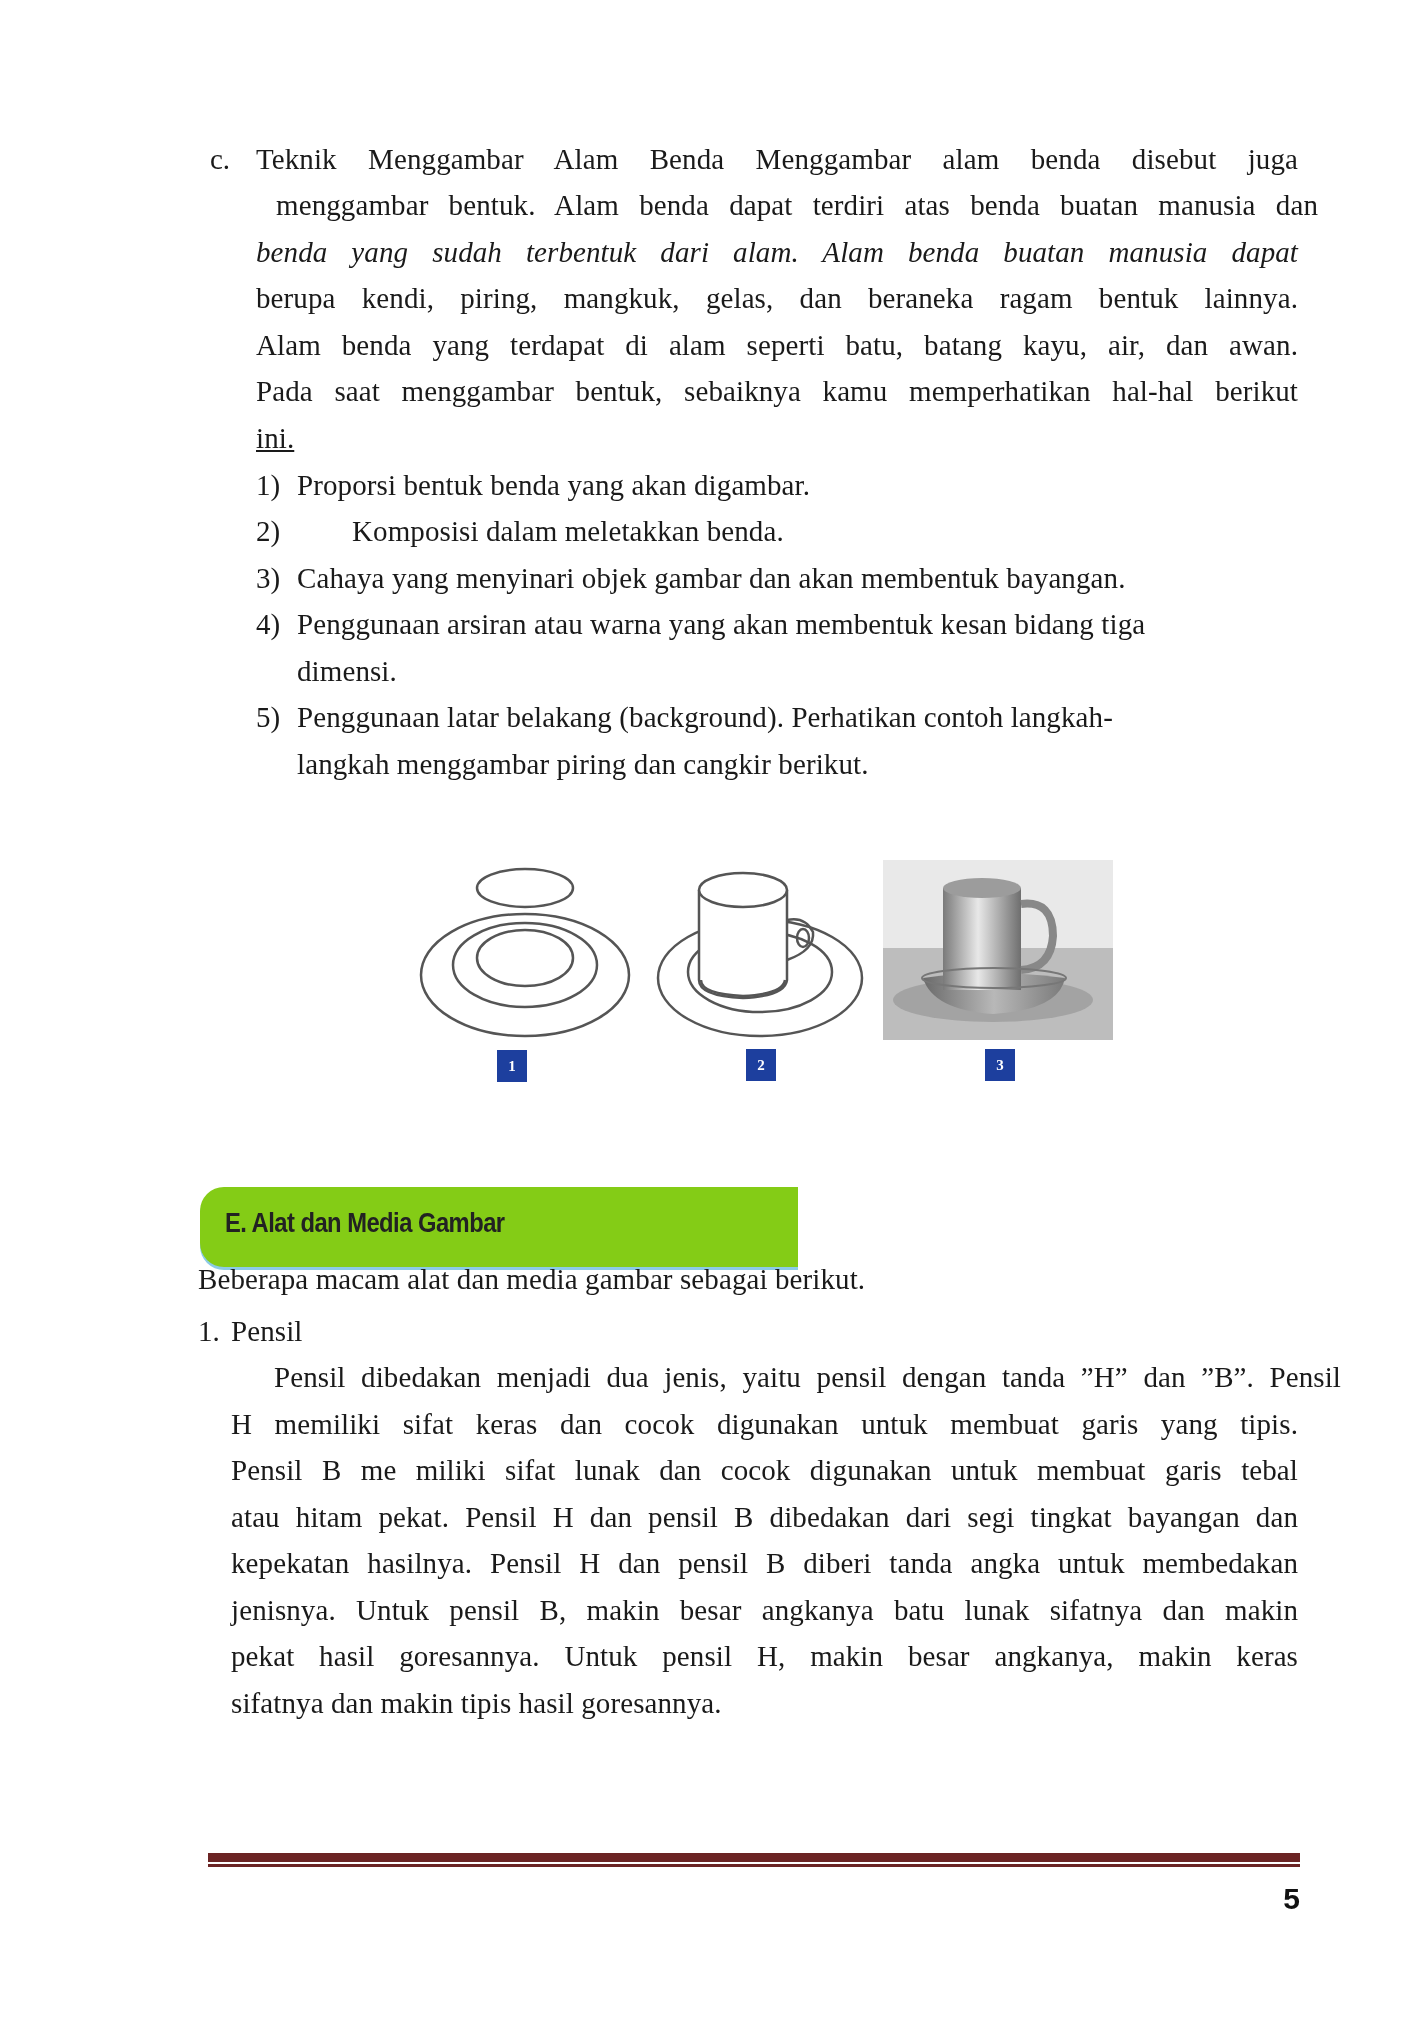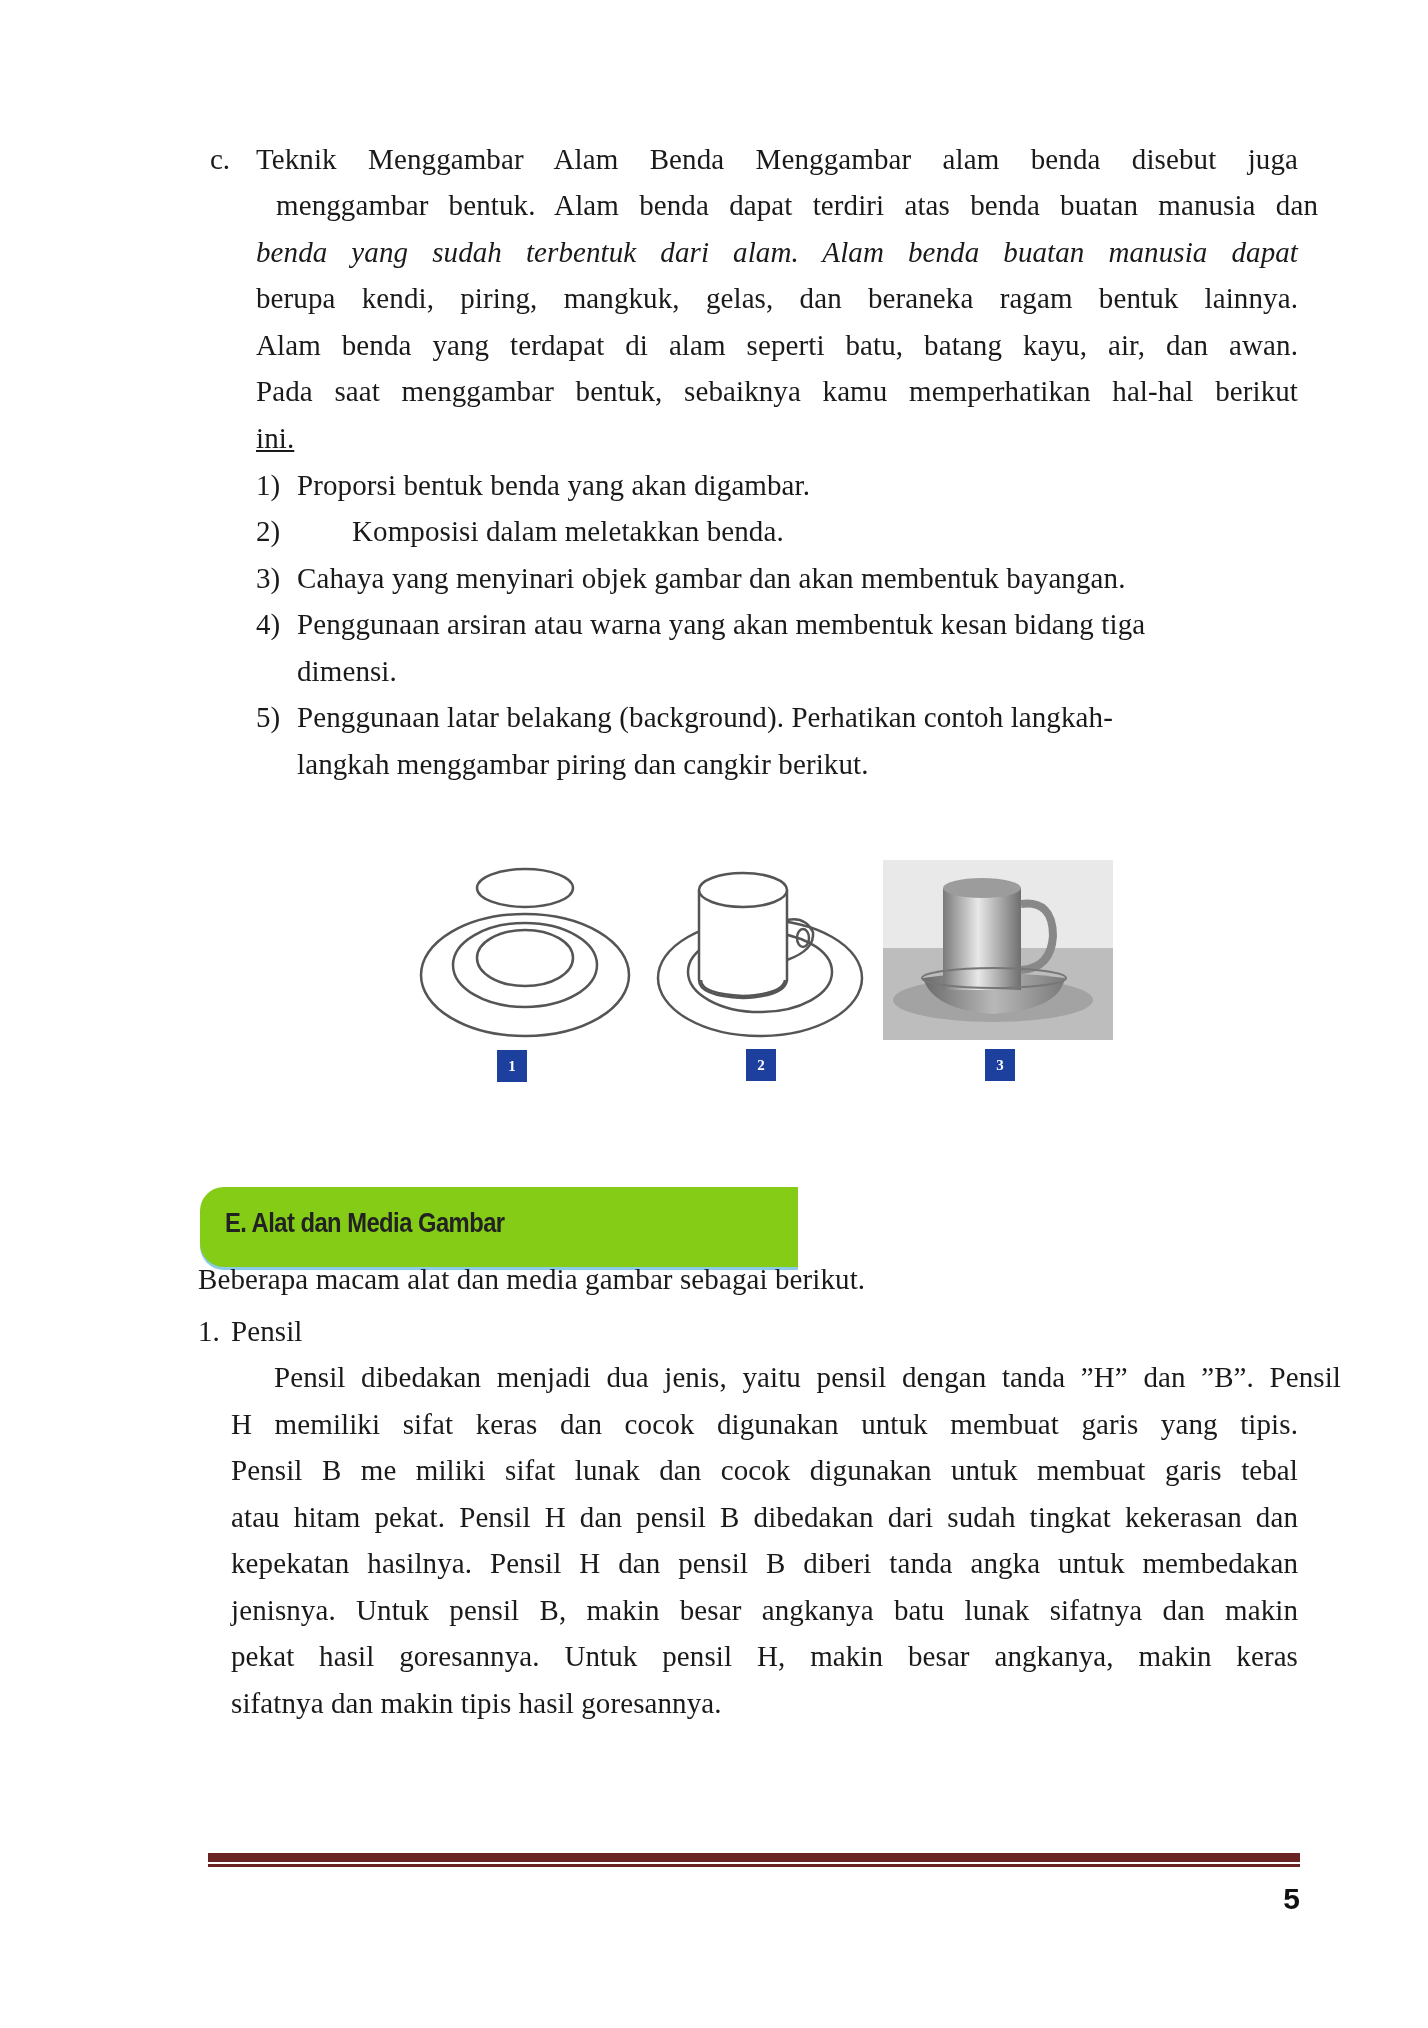--- a/index.html
+++ b/index.html
@@ -112,21 +112,21 @@
 </div>
 
 <div>
   <div class="line" style="left:198px; top:1208px;margin-top:48px;">Beberapa macam alat dan media gambar sebagai berikut.</div>
   <span class="marker" style="left:198px; top:1308px;">1.</span>
   <div class="line" style="left:231px; top:1308px;">Pensil</div>
 
   <div class="line just" style="left:231px; top:1354px; width:1067px;margin-left:43px;">Pensil dibedakan menjadi dua jenis, yaitu pensil dengan tanda ”H” dan ”B”. Pensil</div>
   <div class="line just" style="left:231px; top:1401px; width:1067px;">H memiliki sifat keras dan cocok digunakan untuk membuat garis yang tipis.</div>
   <div class="line just" style="left:231px; top:1447px; width:1067px;">Pensil B me miliki sifat lunak dan cocok digunakan untuk membuat garis tebal</div>
-  <div class="line just" style="left:231px; top:1494px; width:1067px;">atau hitam pekat. Pensil H dan pensil B dibedakan dari sudah tingkat kekerasan dan</div>
+  <div class="line just" style="left:231px; top:1494px; width:1067px;">atau hitam pekat. Pensil H dan pensil B dibedakan dari segi tingkat bayangan dan</div>
   <div class="line just" style="left:231px; top:1540px; width:1067px;">kepekatan hasilnya. Pensil H dan pensil B diberi tanda angka untuk membedakan</div>
   <div class="line just" style="left:231px; top:1587px; width:1067px;">jenisnya. Untuk pensil B, makin besar angkanya batu lunak sifatnya dan makin</div>
   <div class="line just" style="left:231px; top:1633px; width:1067px;">pekat hasil goresannya. Untuk pensil H, makin besar angkanya, makin keras</div>
   <div class="line" style="left:231px; top:1680px;">sifatnya dan makin tipis hasil goresannya.</div>
 </div>
 
 <div class="rule-thick"></div>
 <div class="rule-thin"></div>
 <div class="page-num">5</div>
 

